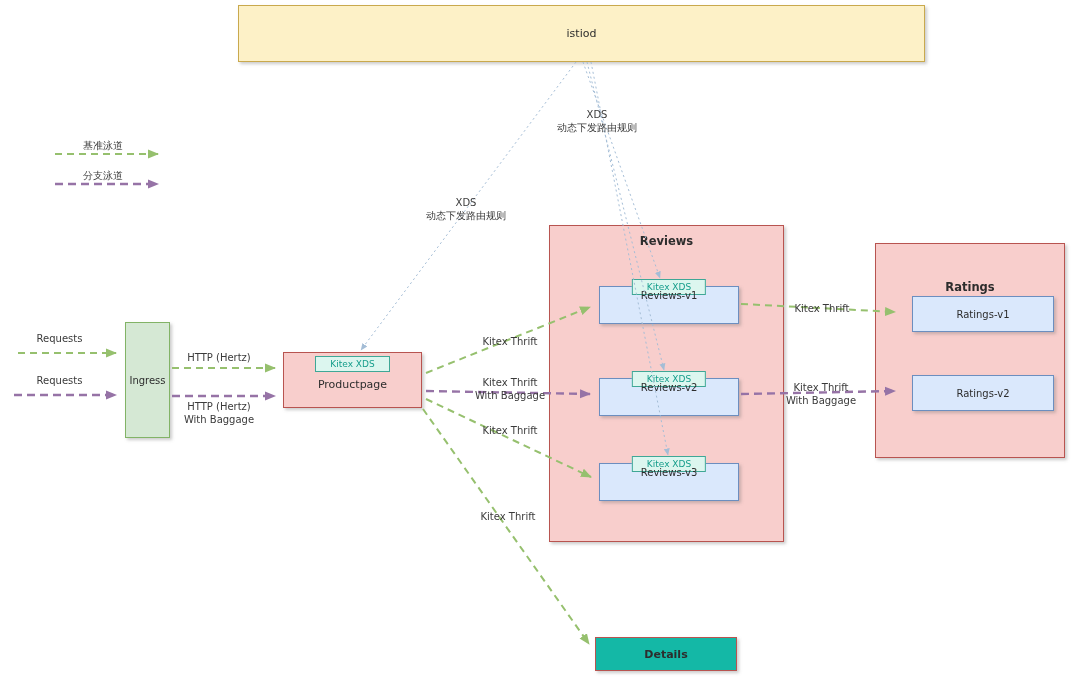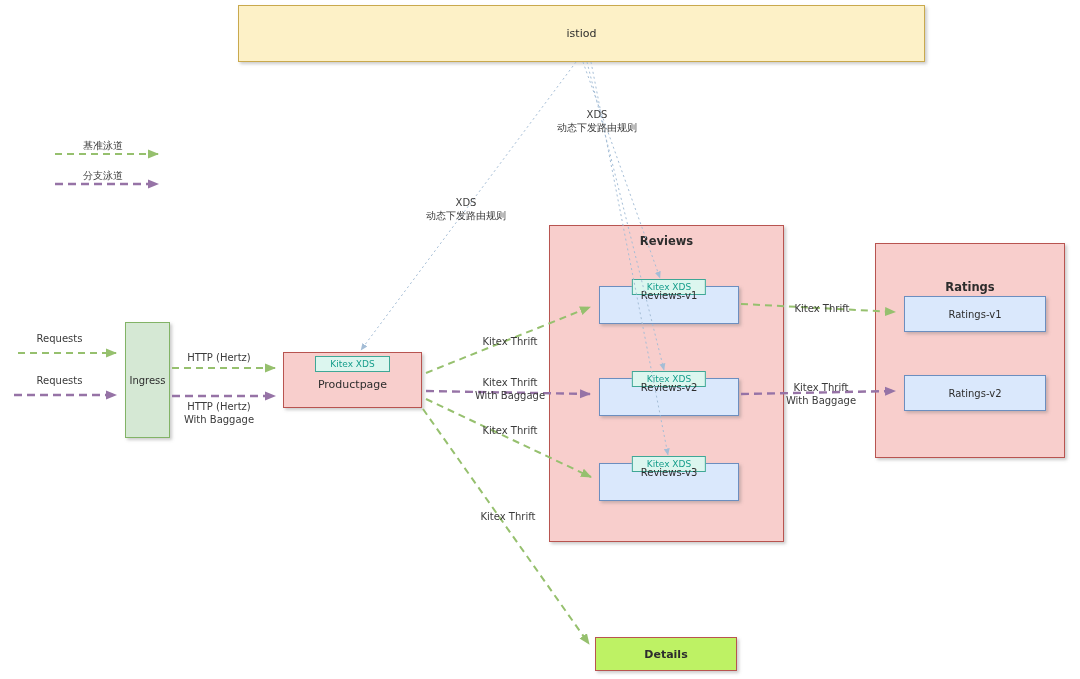--- a/index.html
+++ b/index.html
@@ -38,27 +38,27 @@
 
   .vbox { position:absolute; width:140px; height:38px; background:#dae8fc;
           border:1px solid #6c8ebf; }
   .vbox .vlabel { position:absolute; bottom:22px; left:0; width:100%; text-align:center;
                   font-size:10px; }
   .vbox .chip { position:absolute; top:-8px; left:50%; transform:translateX(-50%); }
   .v1 { left:49px; top:60px; }
   .v2 { left:49px; top:152px; }
   .v3 { left:49px; top:237px; }
 
-  .rbox { position:absolute; left:28px; width:142px; height:36px; background:#dae8fc;
+  .rbox { position:absolute; left:36px; width:142px; height:36px; background:#dae8fc;
           border:1px solid #6c8ebf; display:flex; align-items:center; justify-content:center;
           font-size:10px; }
   .r1 { top:52px; }
   .r2 { top:131px; }
 
-  .details { left:595px; top:637px; width:142px; height:34px; background:#bef264;
+  .details { left:595px; top:637px; width:142px; height:34px; background:#14b8a6;
              border:1px solid #b85450; display:flex; align-items:center; justify-content:center;
              font-weight:bold; font-size:11px; }
 
   .e-green { stroke:#96c06e; stroke-width:2; fill:none; stroke-dasharray:7 5; }
   .e-purple { stroke:#9673a6; stroke-width:2.4; fill:none; stroke-dasharray:8 5; }
   .e-xds { stroke:#a4bdd6; stroke-width:1; fill:none; stroke-dasharray:2 3; }
 </style>
 </head>
 <body>
 

